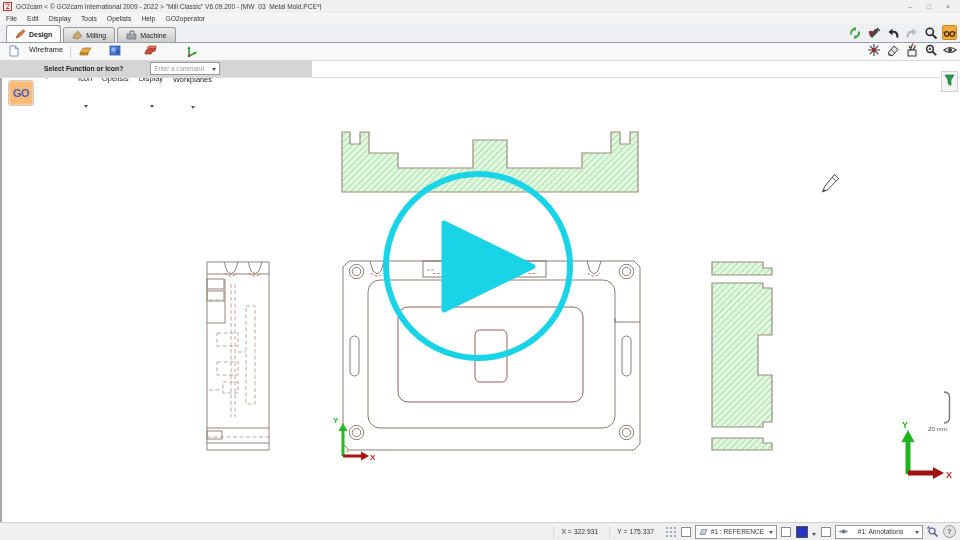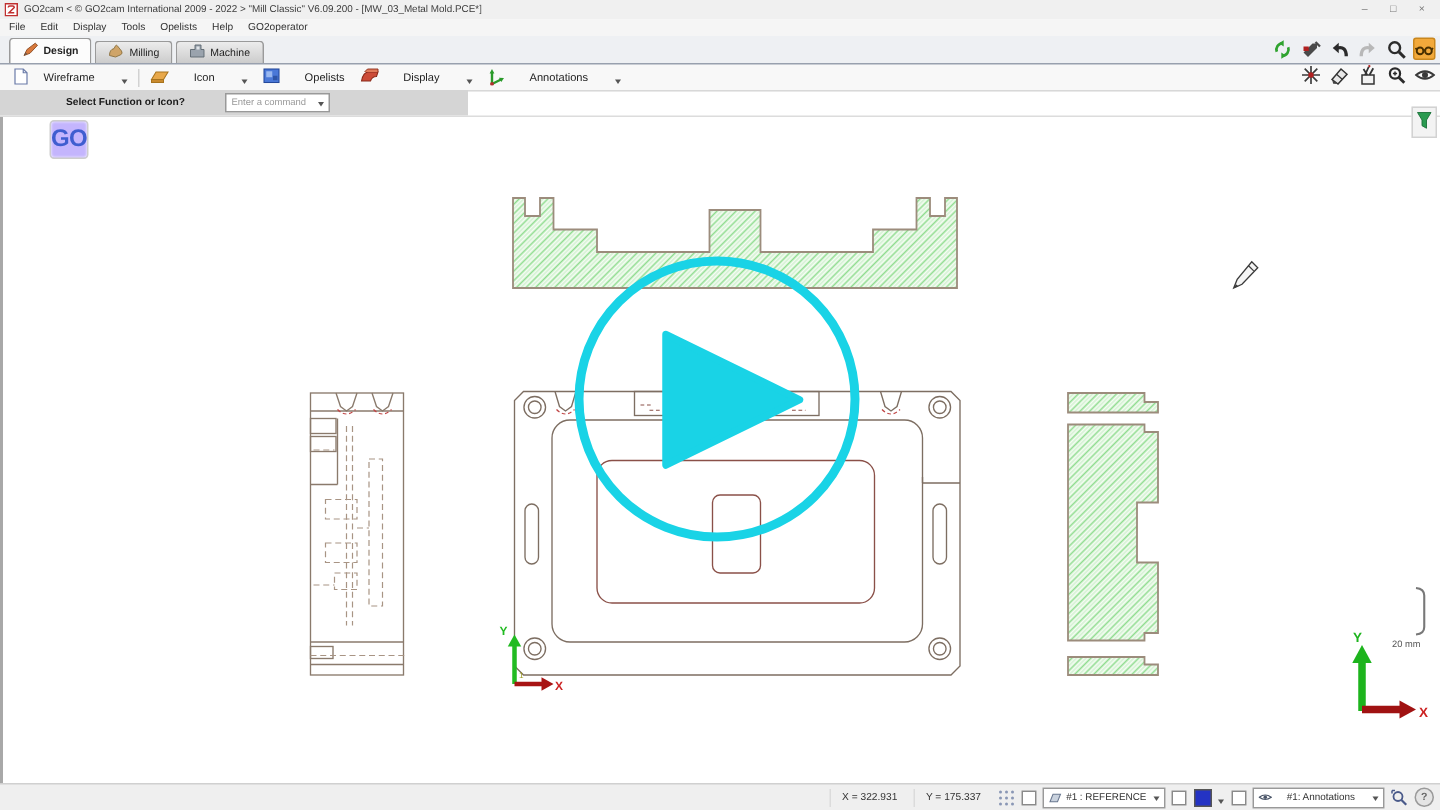--- a/index.html
+++ b/index.html
@@ -11,38 +11,38 @@
   .wctrls{margin-left:auto;display:flex;gap:15px;padding-right:10px;color:#777;font-size:7px;}
   .wctrl{cursor:default;line-height:13px;}
   
   .menubar{position:absolute;top:13px;left:0;right:0;height:11px;background:#f5f5f5;display:flex;align-items:center;gap:10px;padding-left:6px;font-size:6.8px;color:#333;}
   
   .tabbar{position:absolute;top:24px;left:0;right:0;height:18px;background:#eef0f3;display:flex;align-items:flex-end;padding-left:6px;gap:2px;}
   .tab{height:14px;display:flex;align-items:center;gap:3px;padding:0 8px;font-size:7px;color:#222;background:linear-gradient(#ececec,#cccccc);border:1px solid #9a9a9a;border-bottom:none;border-radius:3px 3px 0 0;}
   .tab.active{background:#fcfcfc;font-weight:bold;height:16px;}
   
   .toolbar{position:absolute;top:42px;left:0;right:0;height:17px;background:#f8f8f8;border-top:1px solid #98a0ae;border-bottom:1px solid #d8d8d8;display:flex;align-items:center;padding-left:4px;font-size:7.4px;color:#222;}
-  .tb-item{display:flex;align-items:center;gap:16px;padding:0 5px;height:14px;}
+  .tb-item{display:flex;align-items:center;gap:16px;padding:0 5px;height:14px;flex-direction:column;}
   .tb-sep{width:1px;height:12px;background:#d2d2d2;margin:0 2px;}
   .caret{width:0;height:0;border-left:2.5px solid transparent;border-right:2.5px solid transparent;border-top:3px solid #555;margin-left:2px;margin-top:6px;}
   
   .commandbar{position:absolute;top:60px;left:0;width:312px;height:17px;background:#d5d5d5;display:flex;align-items:center;}
   .cmd-label{margin-left:44px;font-size:6.8px;font-weight:bold;color:#1a1a1a;}
   .combo{background:#fff;border:1px solid #999;display:flex;align-items:center;justify-content:space-between;padding:0 3px;color:#999;}
   .cmd-combo{margin-left:27px;width:62px;height:11px;font-size:6.3px;}
   .combo .caret{margin-top:1px;}
   
   .quick1{position:absolute;top:25px;right:3px;display:flex;gap:4px;z-index:7;}
   .quick2{position:absolute;top:42px;right:3px;display:flex;gap:4px;z-index:7;}
   .qicon{width:15px;height:15px;display:flex;align-items:center;justify-content:center;}
   .qicon.active{background:#f2a93b;border:1px solid #c9871e;border-radius:2px;box-sizing:border-box;}
   
   .canvas-top{position:absolute;left:0;top:77px;right:0;height:1px;background:#dcdcdc;}
   .canvas-edge{position:absolute;left:0;top:78px;width:2px;height:444px;background:#a8a8a8;}
-  .logo{position:absolute;left:8px;top:80px;width:24px;height:24px;background:#c4b5fd;border:1px solid #cdcdcd;border-radius:3px;display:flex;align-items:center;justify-content:center;font-weight:bold;font-size:16px;color:#3f5ed0;letter-spacing:-0.5px;z-index:6;box-shadow:inset 0 0 2px #fff;margin-left:25px;}
+  .logo{position:absolute;left:8px;top:80px;width:24px;height:24px;background:#fdba74;border:1px solid #cdcdcd;border-radius:3px;display:flex;align-items:center;justify-content:center;font-weight:bold;font-size:11px;color:#3f5ed0;letter-spacing:-0.5px;z-index:6;box-shadow:inset 0 0 2px #fff;}
   .filterbtn{position:absolute;right:2px;top:71px;width:17px;height:21px;background:#f3f3f3;border:1px solid #d2d2d2;display:flex;align-items:center;justify-content:center;z-index:6;}
   svg.draw{position:absolute;left:0;top:0;width:960px;height:540px;z-index:1;pointer-events:none;}
   
   .statusbar{position:absolute;left:0;right:0;bottom:0;height:17px;background:#efefef;border-top:1px solid #d0d0d0;display:flex;align-items:center;justify-content:flex-end;font-size:6.8px;color:#333;gap:4px;padding-right:4px;z-index:8;}
   .scell{display:flex;align-items:center;height:12px;padding:0 7px;border-left:1px solid #dbdbdb;}
   .cb{width:8px;height:8px;background:#fff;border:1px solid #8a8a8a;flex:0 0 auto;}
   .st-combo{height:12px;font-size:6.6px;color:#333;gap:2px;}
   .st-combo .lbl{color:#333;}
   .swatchbtn{display:flex;align-items:center;gap:2px;height:12px;padding:0 1px;}
   .swatch{width:10px;height:10px;border:1px solid #555;}
@@ -139,21 +139,21 @@
       <span class="caret"></span>
     </div>
     <div class="tb-item">
       <span><svg width="12" height="12" viewBox="0 0 12 12">
             <path d="M3,11 L3,3" stroke="#2a9a2a" stroke-width="1.6"></path>
             <path d="M3,1 L1.4,4 L4.6,4 Z" fill="#2a9a2a"></path>
             <path d="M3,11 L9,8" stroke="#2a9a2a" stroke-width="1.6"></path>
             <path d="M11,7 L7.6,6.8 L9.2,9.6 Z" fill="#2a9a2a"></path>
             <circle cx="3" cy="11" r="1.3" fill="#b03030"></circle>
           </svg></span>
-      <span>Annotations</span>
+      <span>Workplanes</span>
       <span class="caret"></span>
     </div>
   </div>
 
   <div class="commandbar">
     <span class="cmd-label">Select Function or Icon?</span>
     <div class="combo cmd-combo">
       <span>Enter a command</span>
       <span class="caret"></span>
     </div>

